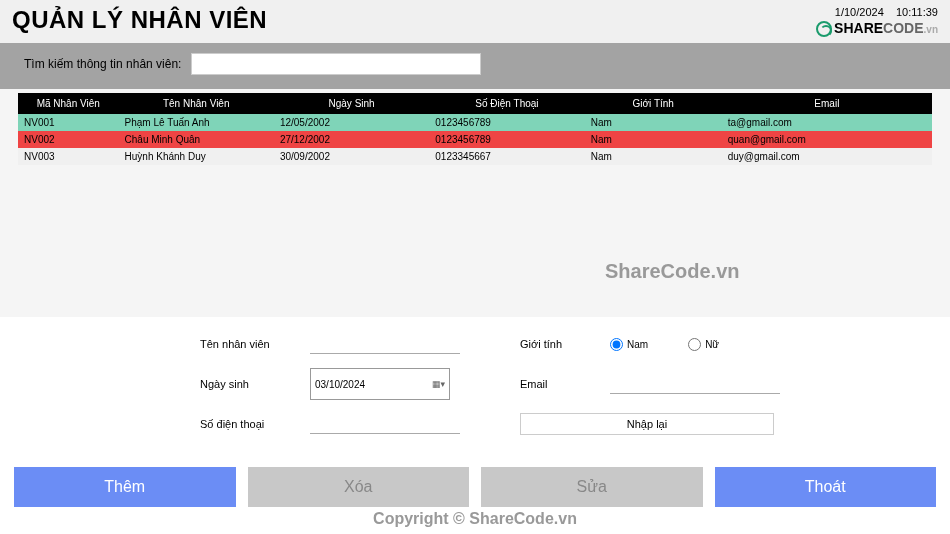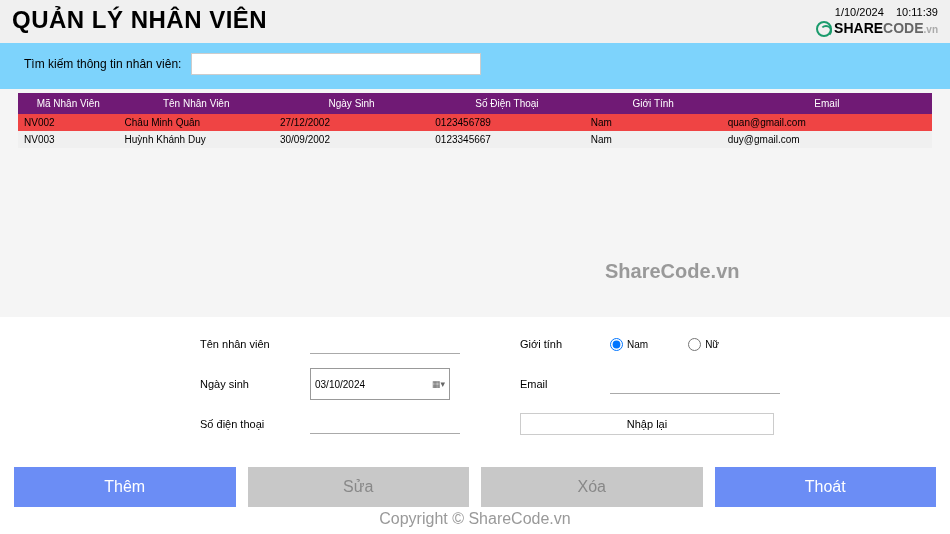--- a/index.html
+++ b/index.html
@@ -9,27 +9,27 @@
 .page-title { font-size: 24px; font-weight: bold; letter-spacing: 0.5px; }
 .header-right { text-align: right; font-size: 11px; }
 .datetime { color: #000; margin-bottom: 2px; }
 .logo { font-size: 14px; font-weight: bold; }
 .logo-icon { display: inline-block; width: 16px; height: 16px; border: 2px solid #1a9b6c; border-radius: 50%; position: relative; vertical-align: middle; margin-right: 2px; }
 .logo-icon::after { content: ""; position: absolute; top: 2px; left: 2px; width: 8px; height: 8px; border: 2px solid #1a9b6c; border-radius: 50%; border-bottom-color: transparent; border-left-color: transparent; }
 .logo-share { color: #000000; }
 .logo-code { color: #666; }
 .logo-vn { color: #aaa; font-size: 10px; }
 
-.search-bar { background: #7dd3fc; padding: 10px 24px 14px; display: flex; align-items: center; gap: 10px; }
+.search-bar { background: #a3a3a3; padding: 10px 24px 14px; display: flex; align-items: center; gap: 10px; }
 .search-label { font-size: 12px; }
 .search-input { width: 290px; height: 22px; border: 1px solid #ccc; background: #fff; padding: 2px 6px; }
 
 .table-wrap { background: #f5f5f5; padding: 4px 18px 0; height: 228px; }
 .data-table { width: 100%; border-collapse: collapse; font-size: 10px; background: #fff; }
-.data-table th { background: #701a75; color: #fff; padding: 5px 6px; font-weight: normal; text-align: center; font-size: 10px; margin-top: 20px; }
+.data-table th { background: #000000; color: #fff; padding: 5px 6px; font-weight: normal; text-align: center; font-size: 10px; margin-top: 20px; }
 .data-table td { padding: 3px 6px; font-size: 10px; }
 .row-sel td { background: #7fd4b8; }
 .row-alt td { background: #ef4444; }
 .row-norm td { background: #f0f0f0; }
 .col-id { width: 11%; }
 .col-name { width: 17%; }
 .col-dob { width: 17%; }
 .col-phone { width: 17%; }
 .col-gender { width: 15%; }
 .col-email { width: 23%; text-align: center; }
@@ -49,21 +49,21 @@
 .radio-group { display: flex; gap: 40px; }
 .radio-item { display: flex; align-items: center; gap: 4px; font-size: 10px; }
 .radio-item input { margin: 0; }
 .reset-btn { width: 254px; height: 22px; background: #fff; border: 1px solid #ccc; font-size: 11px; cursor: pointer; margin-left: 0px; }
 
 .button-bar { display: flex; gap: 12px; padding: 4px 14px 8px; }
 .btn { flex: 1; height: 40px; border: none; font-size: 16px; cursor: pointer; color: #fff; }
 .btn-blue { background: #6b8df5; }
 .btn-gray { background: #c8c8c8; color: #888; }
 
-.footer-wm { position: absolute; left: 0; right: 0; bottom: 6px; text-align: center; font-size: 16px; color: #999; font-weight: normal; pointer-events: none; }
+.footer-wm { position: absolute; left: 0; right: 0; bottom: 6px; text-align: center; font-size: 16px; color: #999; font-weight: bold; pointer-events: none; }
 </style>
 </head>
 <body>
 
 <div class="header-bar">
   <div class="page-title">QUẢN LÝ NHÂN VIÊN</div>
   <div class="header-right">
     <div class="datetime">
       <span>1/10/2024</span>&nbsp;&nbsp;&nbsp;
       <span>10:11:39</span>
@@ -85,20 +85,28 @@
       <tr>
         <th class="col-id">Mã Nhân Viên</th>
         <th class="col-name">Tên Nhân Viên</th>
         <th class="col-dob">Ngày Sinh</th>
         <th class="col-phone">Số Điện Thoại</th>
         <th class="col-gender">Giới Tính</th>
         <th class="col-email">Email</th>
       </tr>
     </thead>
     <tbody>
+      <tr class="row-sel">
+        <td>NV001</td>
+        <td>Phạm Lê Tuấn Anh</td>
+        <td>12/05/2002</td>
+        <td>0123456789</td>
+        <td>Nam</td>
+        <td>ta@gmail.com</td>
+      </tr>
       <tr class="row-alt">
         <td>NV002</td>
         <td>Châu Minh Quân</td>
         <td>27/12/2002</td>
         <td>0123456789</td>
         <td>Nam</td>
         <td>quan@gmail.com</td>
       </tr>
       <tr class="row-norm">
         <td>NV003</td>
@@ -152,18 +160,18 @@
       <input class="form-input" style="width: 170px; flex: 0 0 auto;" type="text" value="">
     </div>
     <div class="form-row">
       <button class="reset-btn">Nhập lại</button>
     </div>
   </div>
 </div>
 
 <div class="button-bar">
   <button class="btn btn-blue">Thêm</button>
+  <button class="btn btn-gray">Xóa</button>
   <button class="btn btn-gray">Sửa</button>
-  <button class="btn btn-gray">Xóa</button>
   <button class="btn btn-blue">Thoát</button>
 </div>
 
 <div class="footer-wm">Copyright © ShareCode.vn</div>
 
 </body></html>

